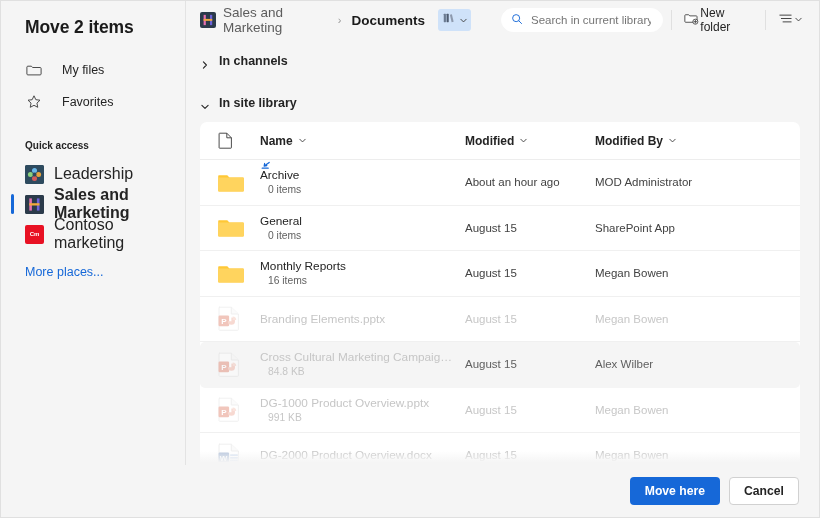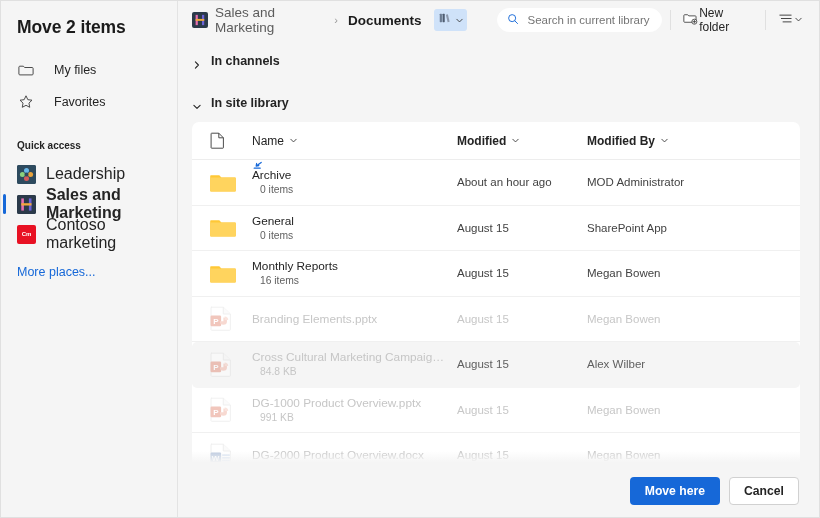--- a/index.html
+++ b/index.html
@@ -21,20 +21,21 @@
 
   
   #sidebar {
     width: 177px;
     height: 100%;
     background: #f5f5f5;
     border-right: 1px solid #e3e3e3;
     padding: 0;
     position: relative;
     flex: 0 0 177px;
+    margin-left: 8px;
   }
   .dialog-title {
     font-size: 17.5px;
     font-weight: 700;
     color: #1b1b1b;
     padding: 16px 0 0 16px;
     letter-spacing: -0.1px;
   }
   .nav-list { margin-top: 16px; }
   .nav-item {
@@ -220,21 +221,21 @@
   .row.disabled .col-by { color: #c7c7c7; }
   .row.hovered.disabled .col-mod,
   .row.hovered.disabled .col-by { color: #5f5f5f; }
 
   .col-icon { width: 42px; flex: 0 0 42px; display:flex; align-items:center; }
   .col-name { flex: 0 0 205px; min-width: 0; position: relative; }
   .col-mod  { flex: 0 0 130px; font-size: 11.5px; color: #424242; }
   .col-by   { flex: 1 1 auto;  font-size: 11.5px; color: #424242; }
 
   .hdr .col-name, .hdr .col-mod, .hdr .col-by {
-    font-size: 12px; font-weight: 400; color: #242424;
+    font-size: 12px; font-weight: 700; color: #242424;
     display: flex; align-items: center; gap: 5px; cursor: pointer;
   }
   .hdr .col-mod, .hdr .col-by { font-weight: 700; }
 
   .name-main {
     font-size: 11.8px; color: #242424; line-height: 14px;
     white-space: nowrap; overflow: hidden; text-overflow: ellipsis;
     max-width: 193px;
   }
   .name-sub {

